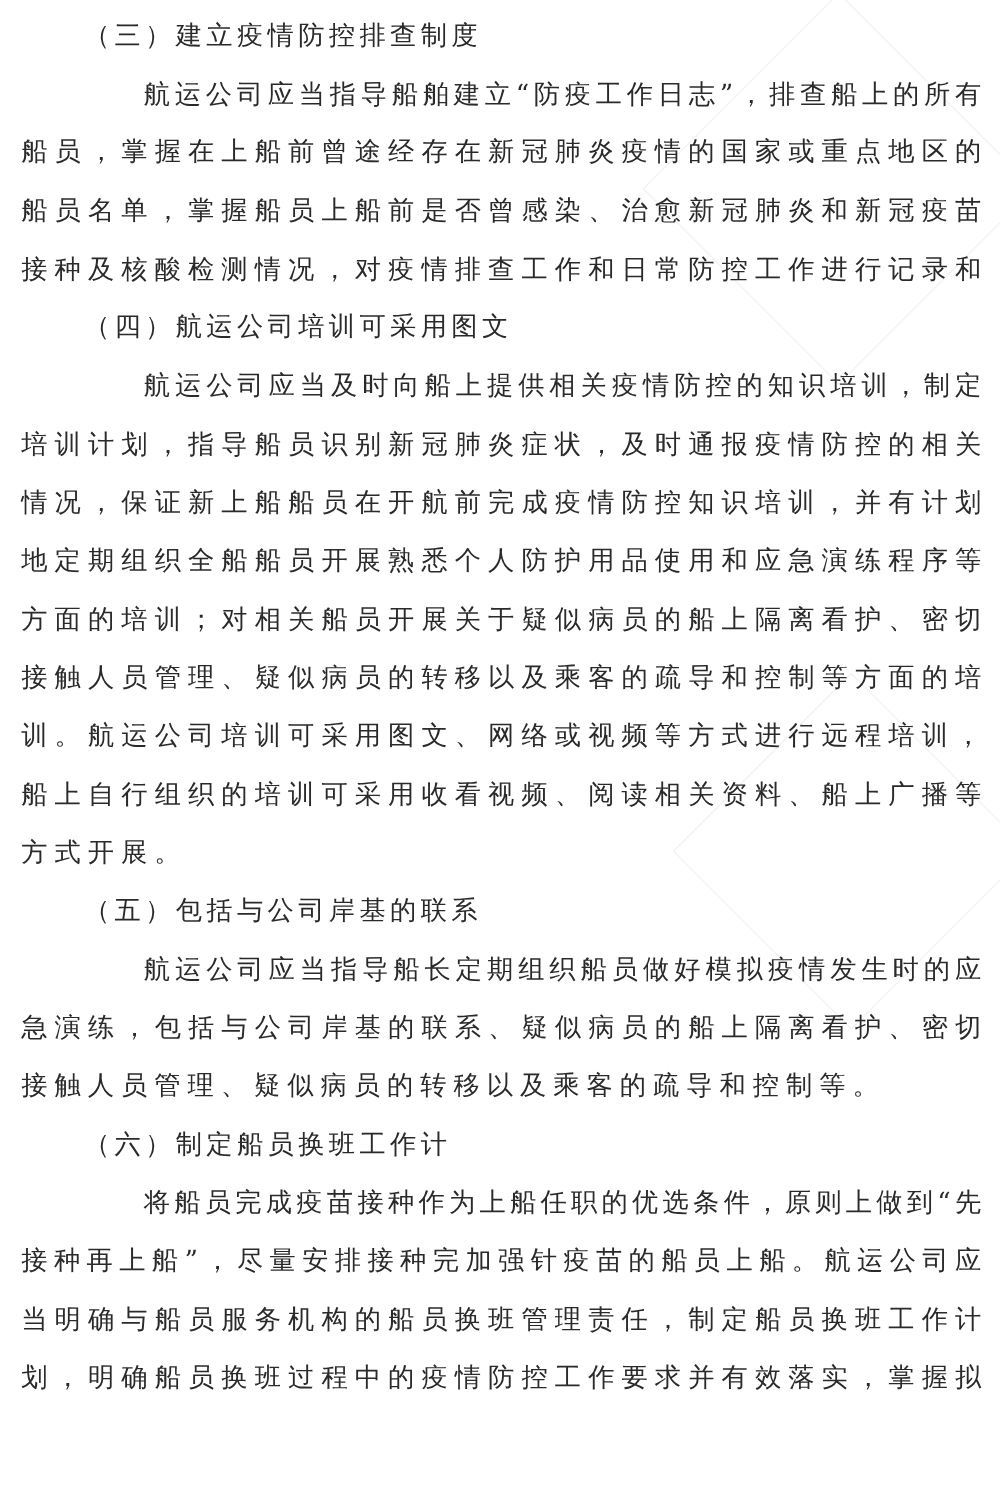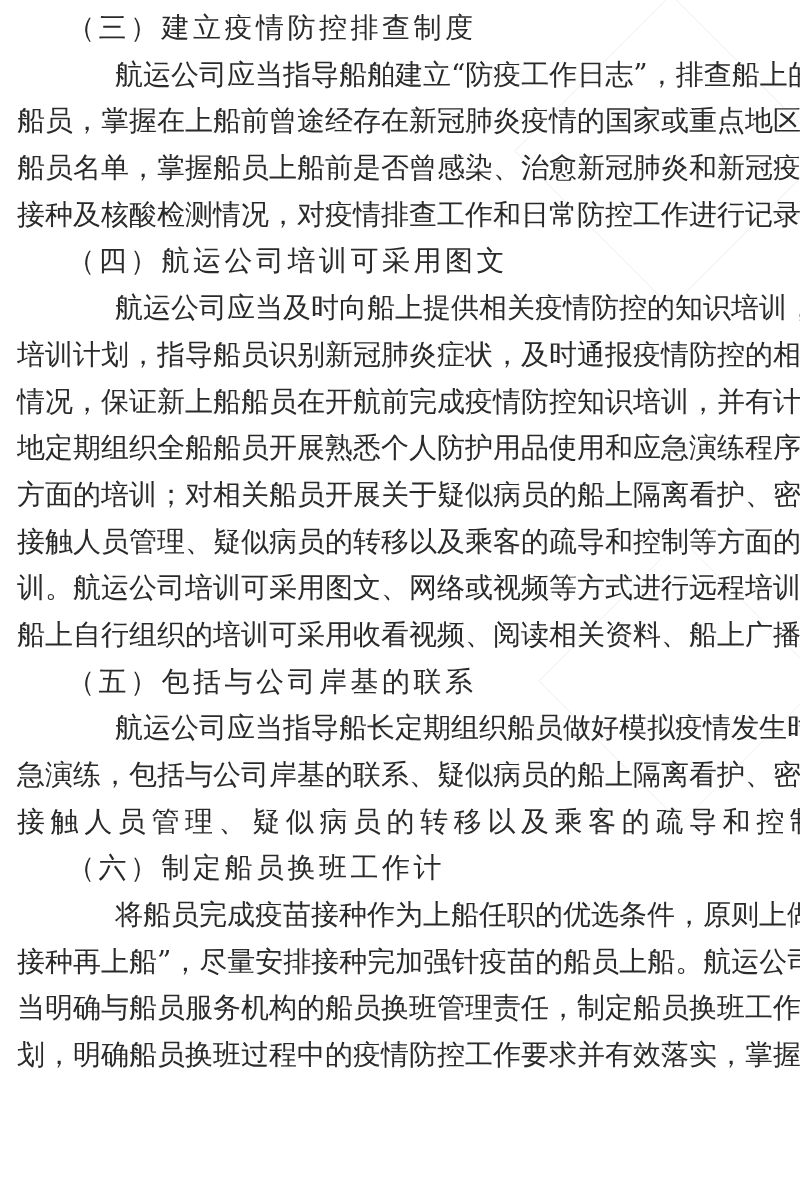--- a/index.html
+++ b/index.html
@@ -8,21 +8,21 @@
       font-family: "DejaVu Serif", "Liberation Serif", serif;
       color: #2a2a2a;
     }
     .page { position: absolute; left: 0; top: 0; width: 800px; height: 1202px; }
     .watermark {
       position: absolute; border: 1px solid #f2f2f2; transform: rotate(45deg);
       pointer-events: none;
     }
     .doc { position: absolute; left: 17px; top: 5px; width: 768px; }
     .line {
-      height: 46.7px; line-height: 46.7px; font-size: 28px;
+      height: 46.7px; line-height: 46.7px; font-size: 21px;
       white-space: nowrap; letter-spacing: 5.6px; overflow: visible;
     }
     .line.heading { padding-left: 50px; letter-spacing: 3.5px; }
     .line.indent { padding-left: 98px; }
     .line.just { text-align-last: justify; text-align: justify; letter-spacing: 0; }
   </style>
 </head>
 <body>
 
 <div class="page">
@@ -42,20 +42,21 @@
     <div>
       <div class="line heading">（四）航运公司培训可采用图文</div>
       <div class="line indent just">航运公司应当及时向船上提供相关疫情防控的知识培训，制定</div>
       <div class="line just">培训计划，指导船员识别新冠肺炎症状，及时通报疫情防控的相关</div>
       <div class="line just">情况，保证新上船船员在开航前完成疫情防控知识培训，并有计划</div>
       <div class="line just">地定期组织全船船员开展熟悉个人防护用品使用和应急演练程序等</div>
       <div class="line just">方面的培训；对相关船员开展关于疑似病员的船上隔离看护、密切</div>
       <div class="line just">接触人员管理、疑似病员的转移以及乘客的疏导和控制等方面的培</div>
       <div class="line just">训。航运公司培训可采用图文、网络或视频等方式进行远程培训，</div>
       <div class="line just">船上自行组织的培训可采用收看视频、阅读相关资料、船上广播等</div>
+      <div class="line">方式开展。</div>
     </div>
 
     <div>
       <div class="line heading">（五）包括与公司岸基的联系</div>
       <div class="line indent just">航运公司应当指导船长定期组织船员做好模拟疫情发生时的应</div>
       <div class="line just">急演练，包括与公司岸基的联系、疑似病员的船上隔离看护、密切</div>
       <div class="line">接触人员管理、疑似病员的转移以及乘客的疏导和控制等。</div>
     </div>
 
     <div>

